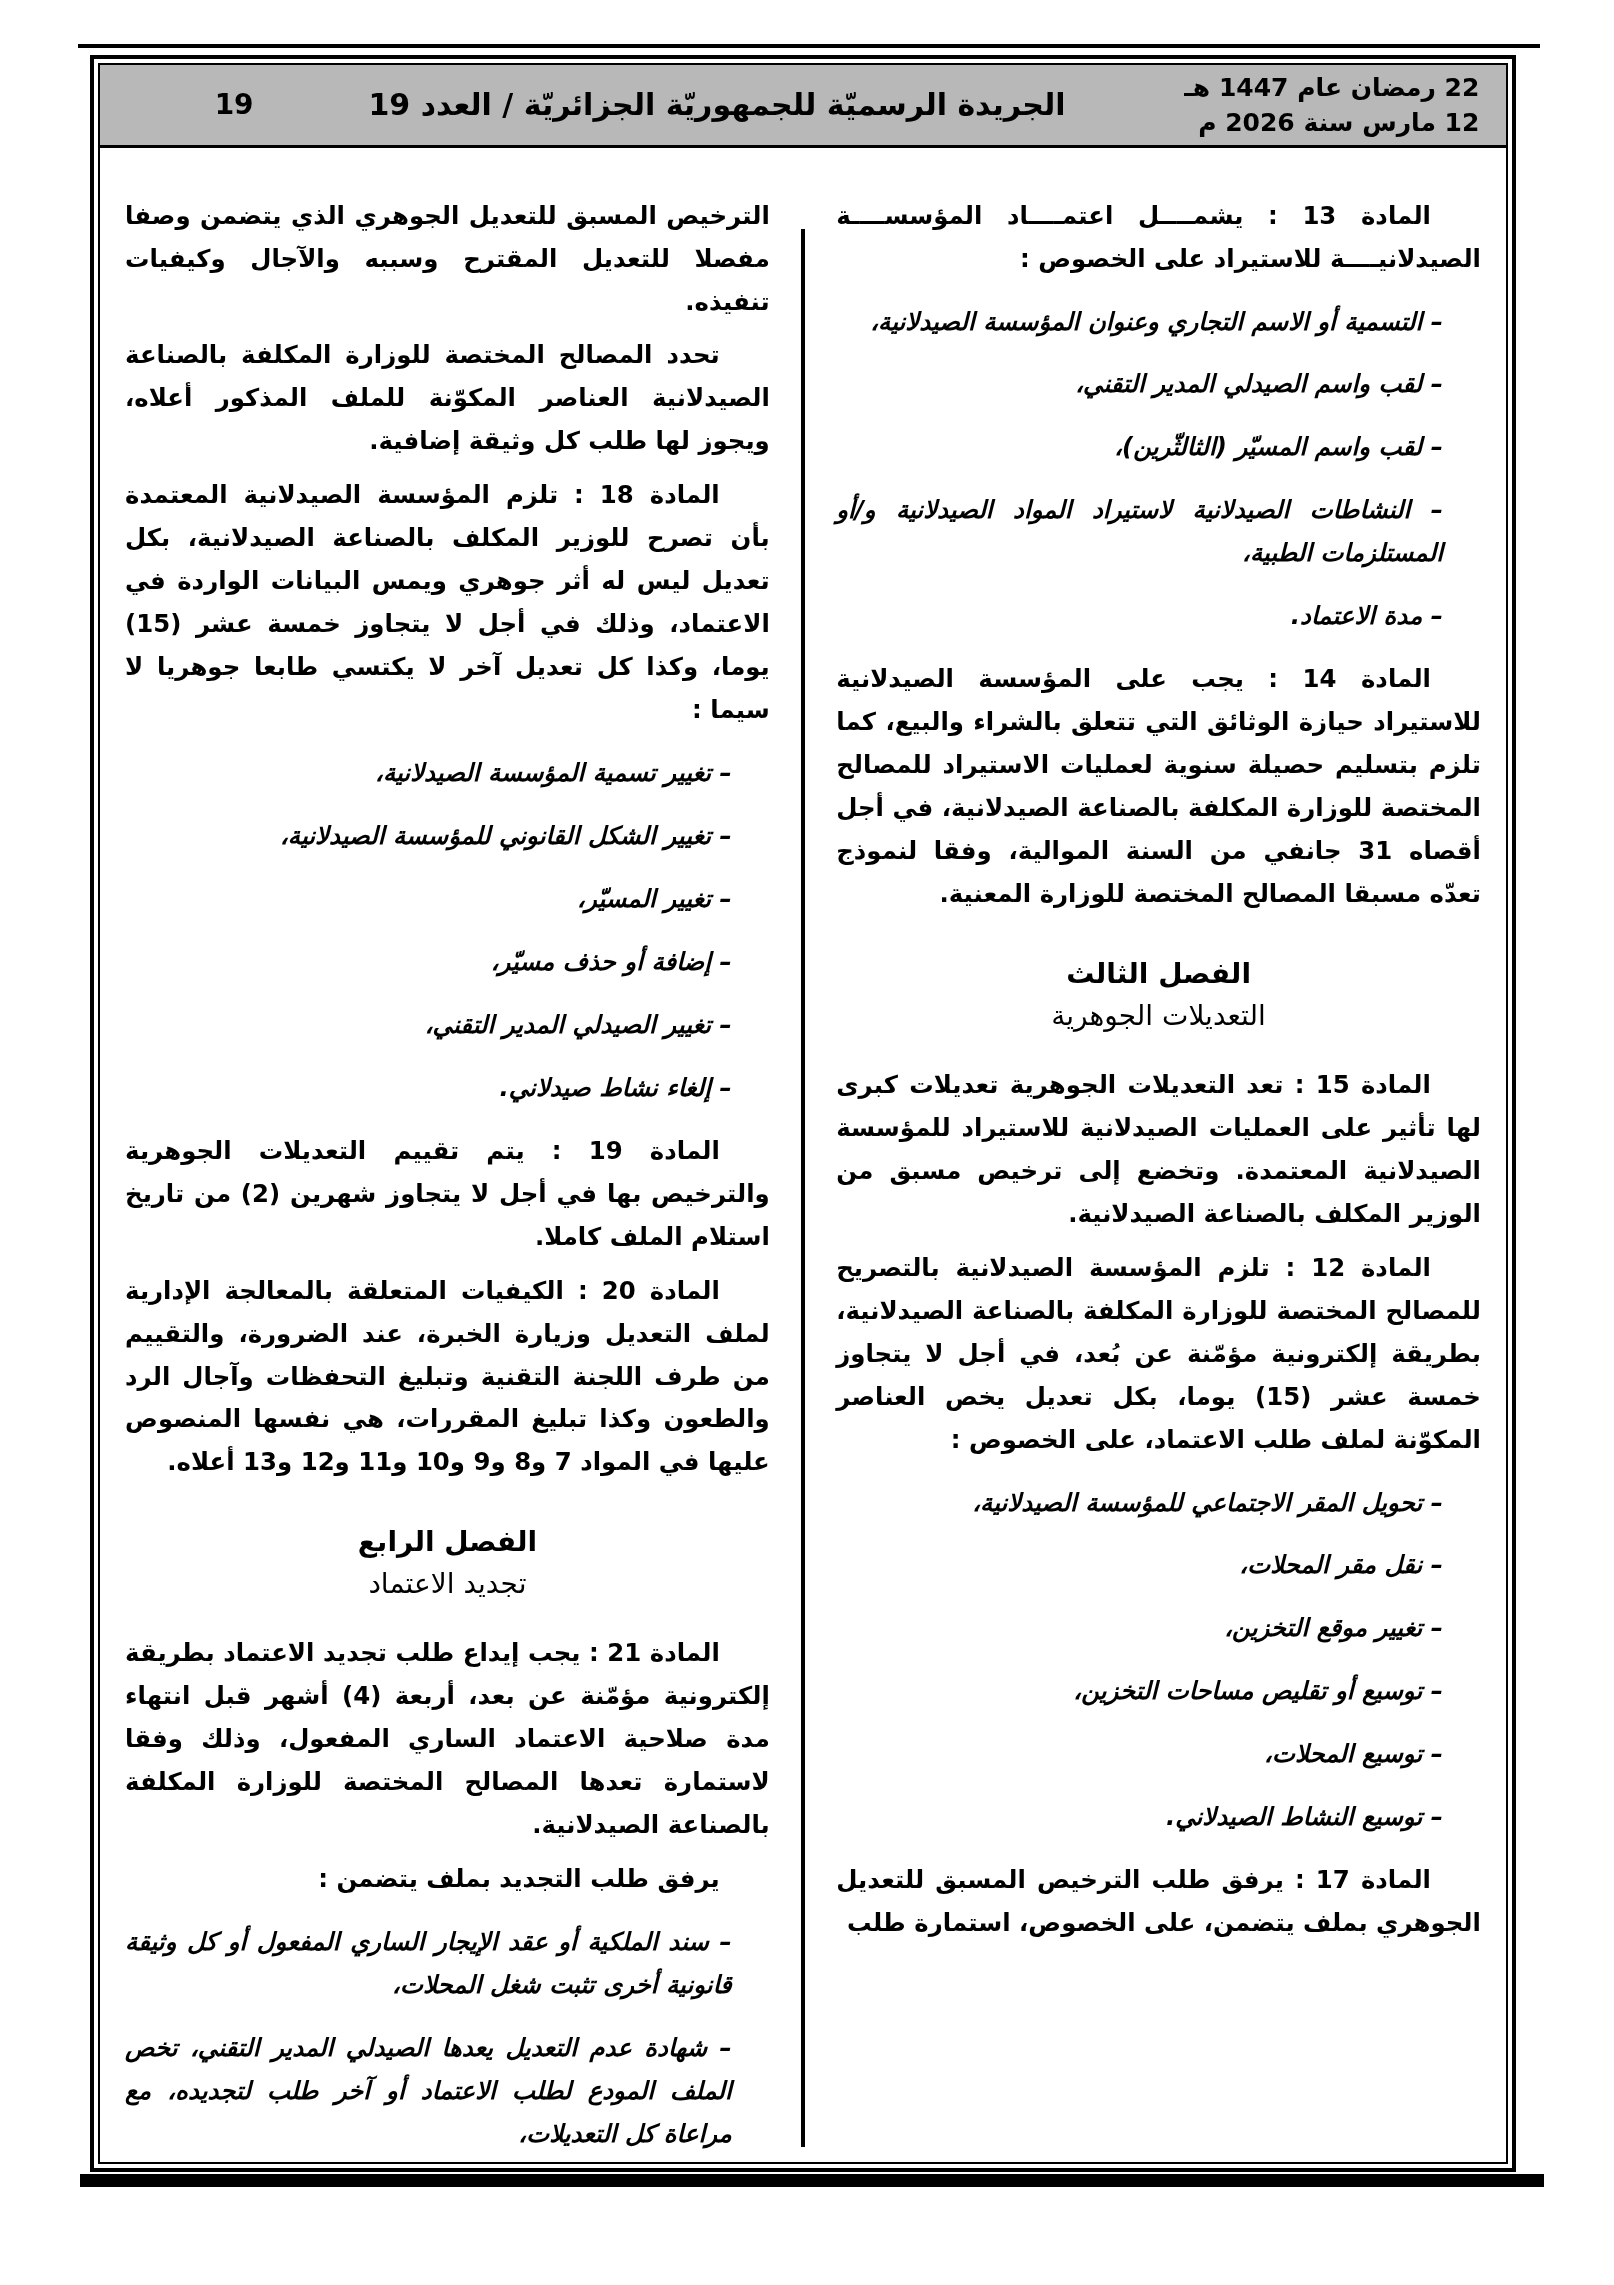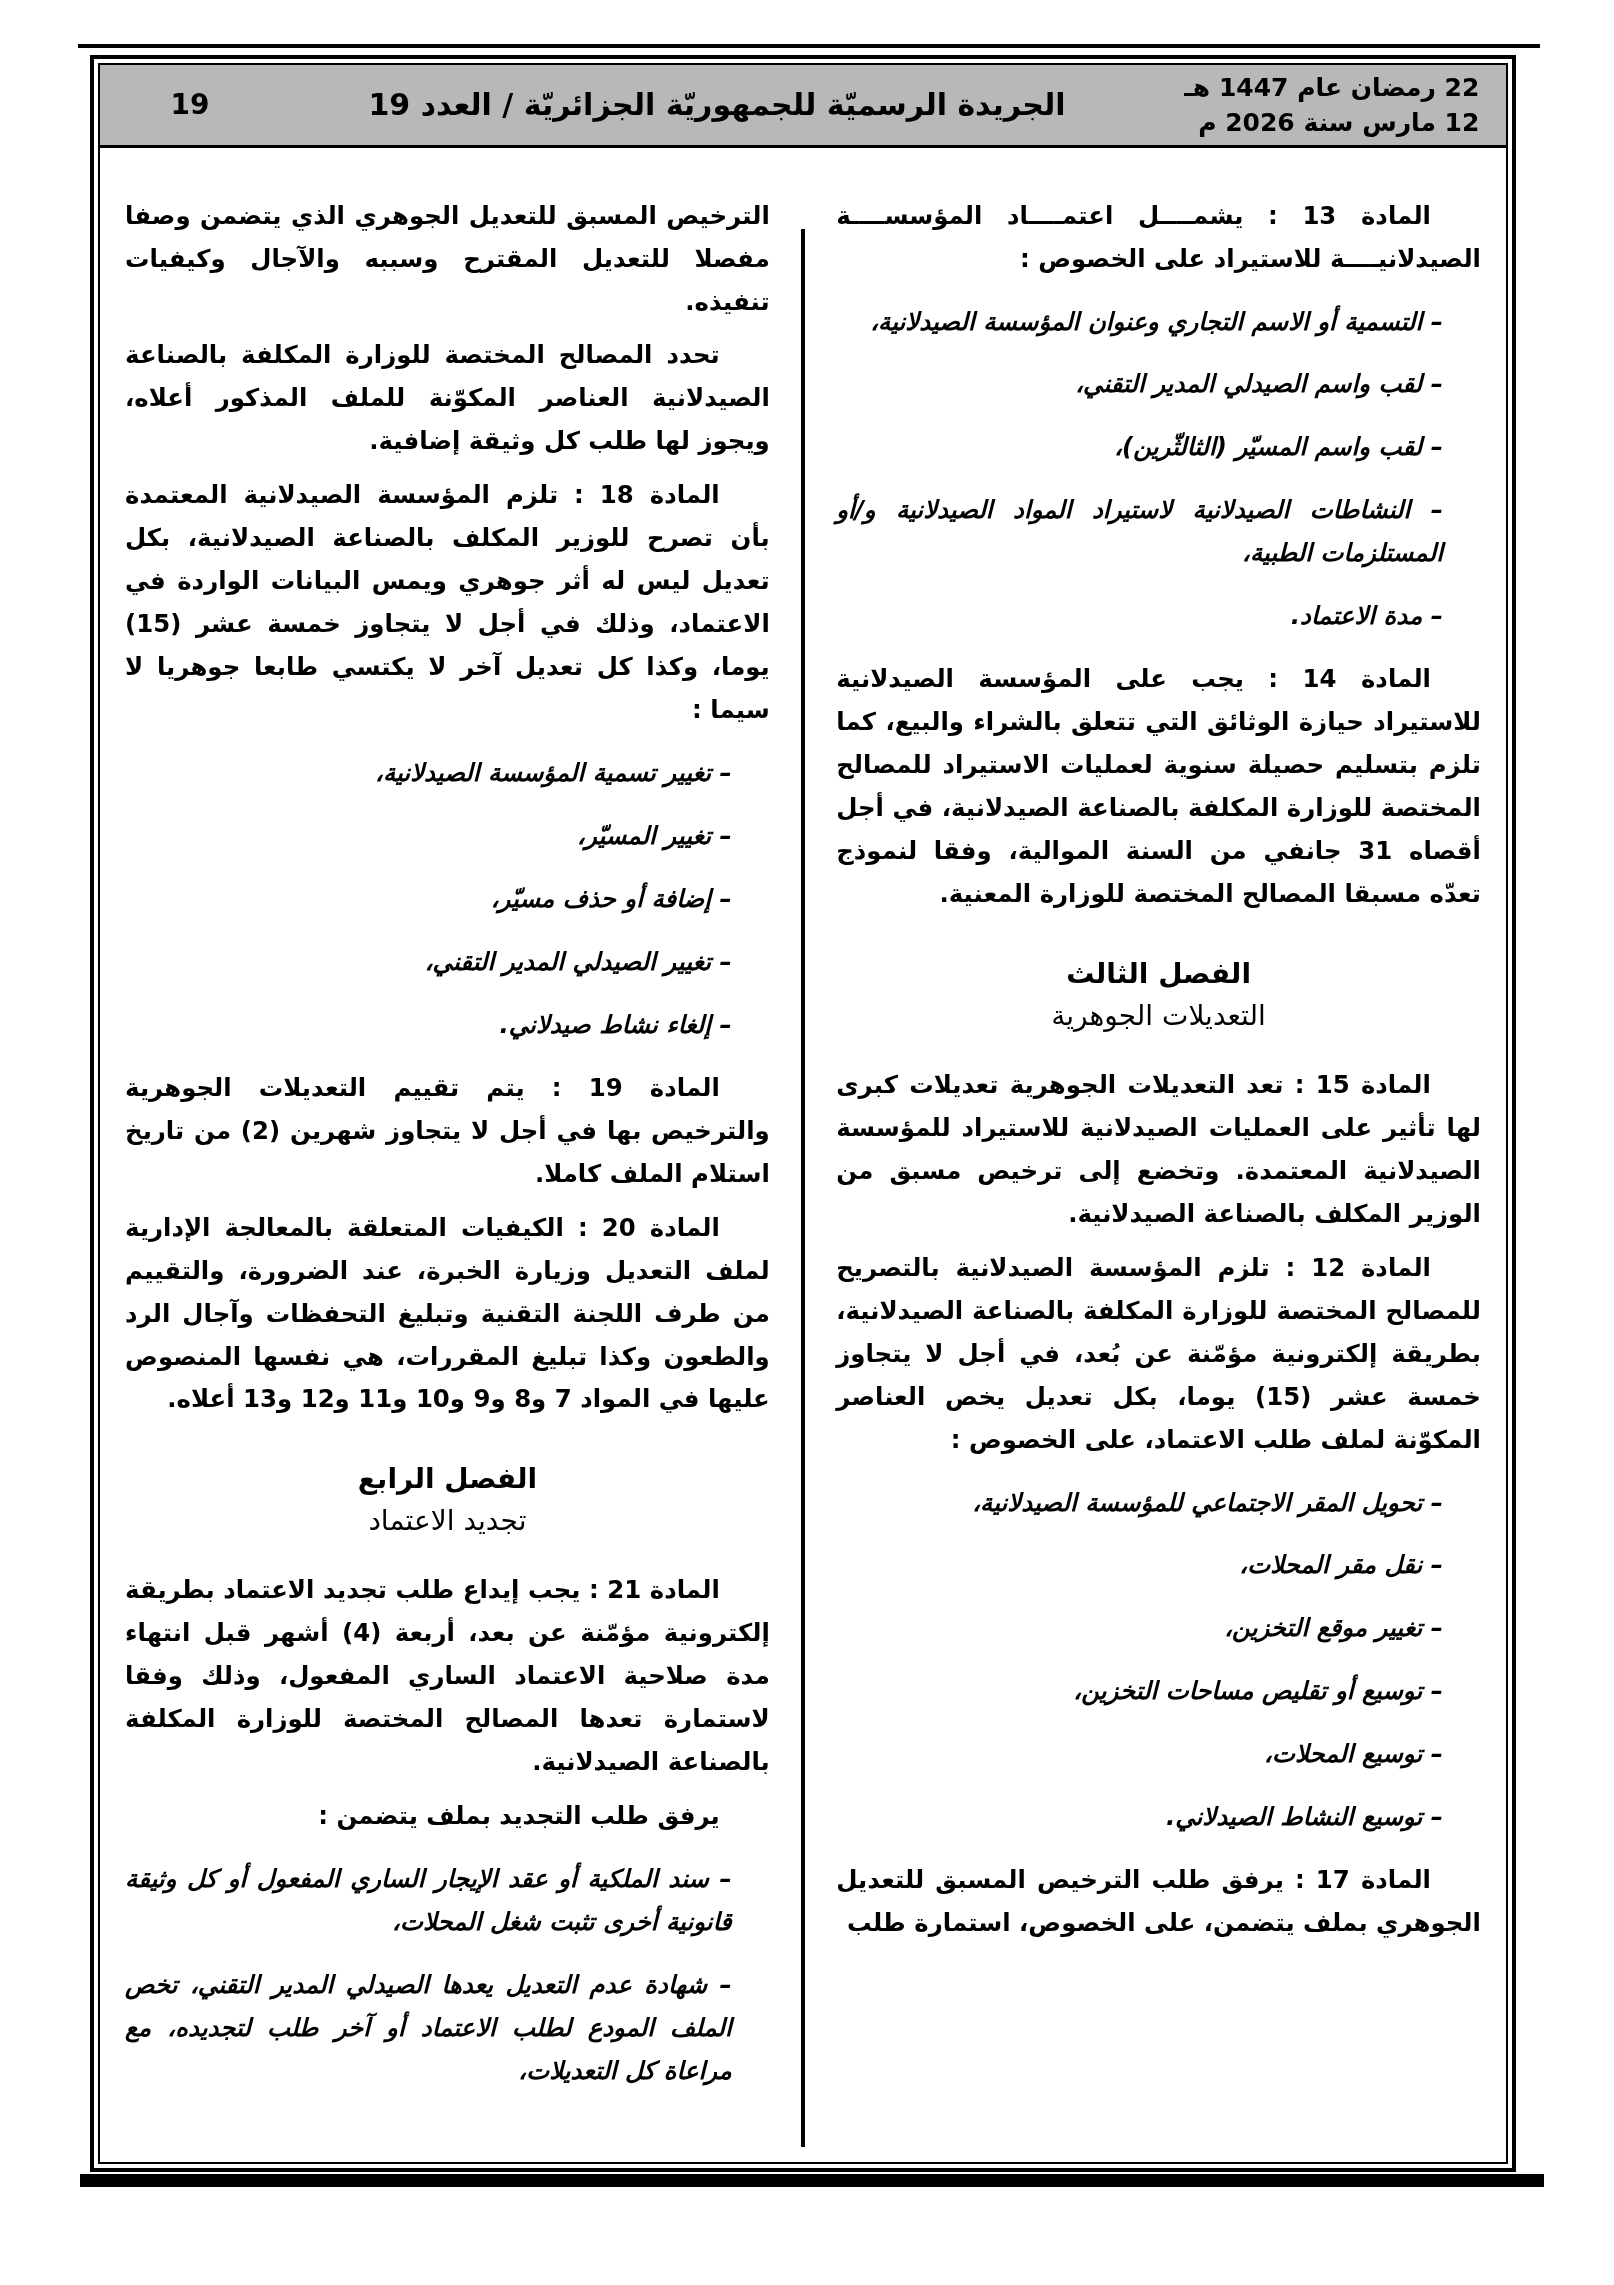--- a/index.html
+++ b/index.html
@@ -67,21 +67,21 @@
     white-space: nowrap;
   }
   .band-title {
     flex: 1;
     text-align: center;
     font-size: 30px;
     white-space: nowrap;
   }
   .band-page {
     width: 127px;
-    text-align: center;
+    text-align: right;
     font-size: 28px;
   }
   .columns {
     direction: rtl;
     display: flex;
     align-items: stretch;
     padding: 36px 14.5px 0 14.5px;
     height: calc(100% - 87px);
     box-sizing: border-box;
     overflow: hidden;
@@ -177,20 +177,21 @@
           <p class="para"><strong class="lead">المادة 17 :</strong><span> يرفق طلب الترخيص المسبق للتعديل الجوهري بملف يتضمن، على الخصوص، استمارة طلب</span></p>
         </div>
 
         <div class="vdivider"></div>
 
         <div class="col">
           <p class="para noindent">الترخيص المسبق للتعديل الجوهري الذي يتضمن وصفا مفصلا للتعديل المقترح وسببه والآجال وكيفيات تنفيذه.</p>
           <p class="para">تحدد المصالح المختصة للوزارة المكلفة بالصناعة الصيدلانية العناصر المكوّنة للملف المذكور أعلاه، ويجوز لها طلب كل وثيقة إضافية.</p>
           <p class="para"><strong class="lead">المادة 18 :</strong><span> تلزم المؤسسة الصيدلانية المعتمدة بأن تصرح للوزير المكلف بالصناعة الصيدلانية، بكل تعديل ليس له أثر جوهري ويمس البيانات الواردة في الاعتماد، وذلك في أجل لا يتجاوز خمسة عشر (15) يوما، وكذا كل تعديل آخر لا يكتسي طابعا جوهريا لا سيما :</span></p>
           <p class="item">– تغيير تسمية المؤسسة الصيدلانية،</p>
+          <p class="item">– تغيير الشكل القانوني للمؤسسة الصيدلانية،</p>
           <p class="item">– تغيير المسيّر،</p>
           <p class="item">– إضافة أو حذف مسيّر،</p>
           <p class="item">– تغيير الصيدلي المدير التقني،</p>
           <p class="item">– إلغاء نشاط صيدلاني.</p>
           <p class="para"><strong class="lead">المادة 19 :</strong><span> يتم تقييم التعديلات الجوهرية والترخيص بها في أجل لا يتجاوز شهرين (2) من تاريخ استلام الملف كاملا.</span></p>
           <p class="para"><strong class="lead">المادة 20 :</strong><span> الكيفيات المتعلقة بالمعالجة الإدارية لملف التعديل وزيارة الخبرة، عند الضرورة، والتقييم من طرف اللجنة التقنية وتبليغ التحفظات وآجال الرد والطعون وكذا تبليغ المقررات، هي نفسها المنصوص عليها في المواد 7 و8 و9 و10 و11 و12 و13 أعلاه.</span></p>
           <h2 class="chapter">الفصل الرابع</h2>
           <h3 class="chapter-sub">تجديد الاعتماد</h3>
           <p class="para"><strong class="lead">المادة 21 :</strong><span> يجب إيداع طلب تجديد الاعتماد بطريقة إلكترونية مؤمّنة عن بعد، أربعة (4) أشهر قبل انتهاء مدة صلاحية الاعتماد الساري المفعول، وذلك وفقا لاستمارة تعدها المصالح المختصة للوزارة المكلفة بالصناعة الصيدلانية.</span></p>
           <p class="para">يرفق طلب التجديد بملف يتضمن :</p>

